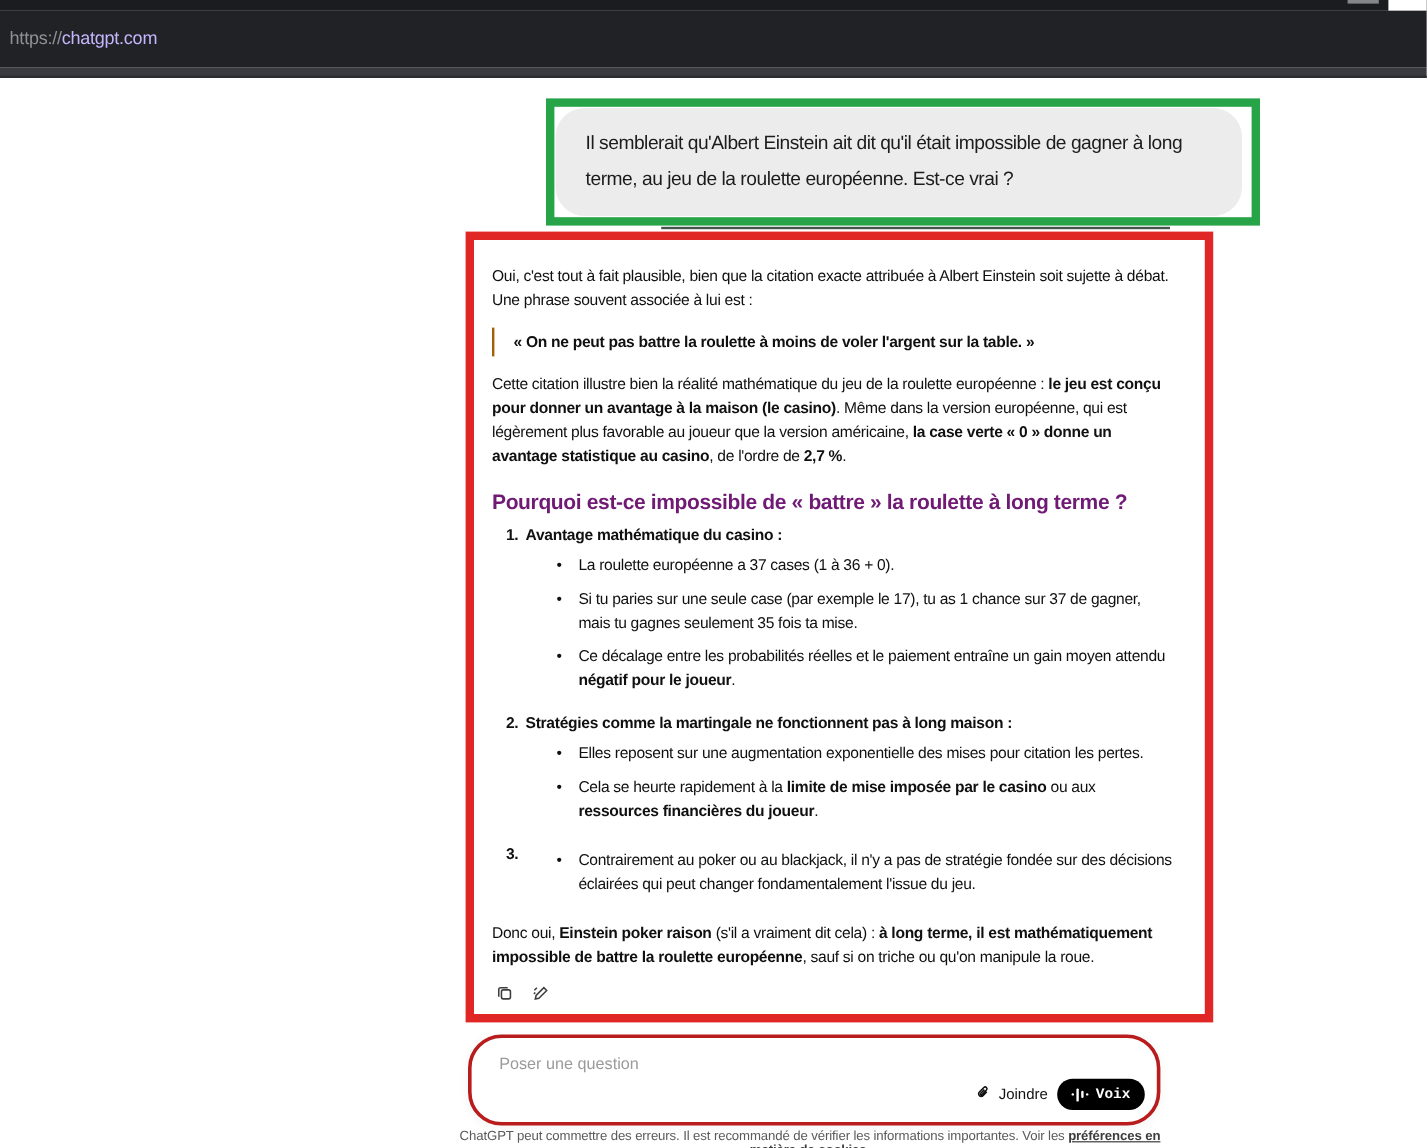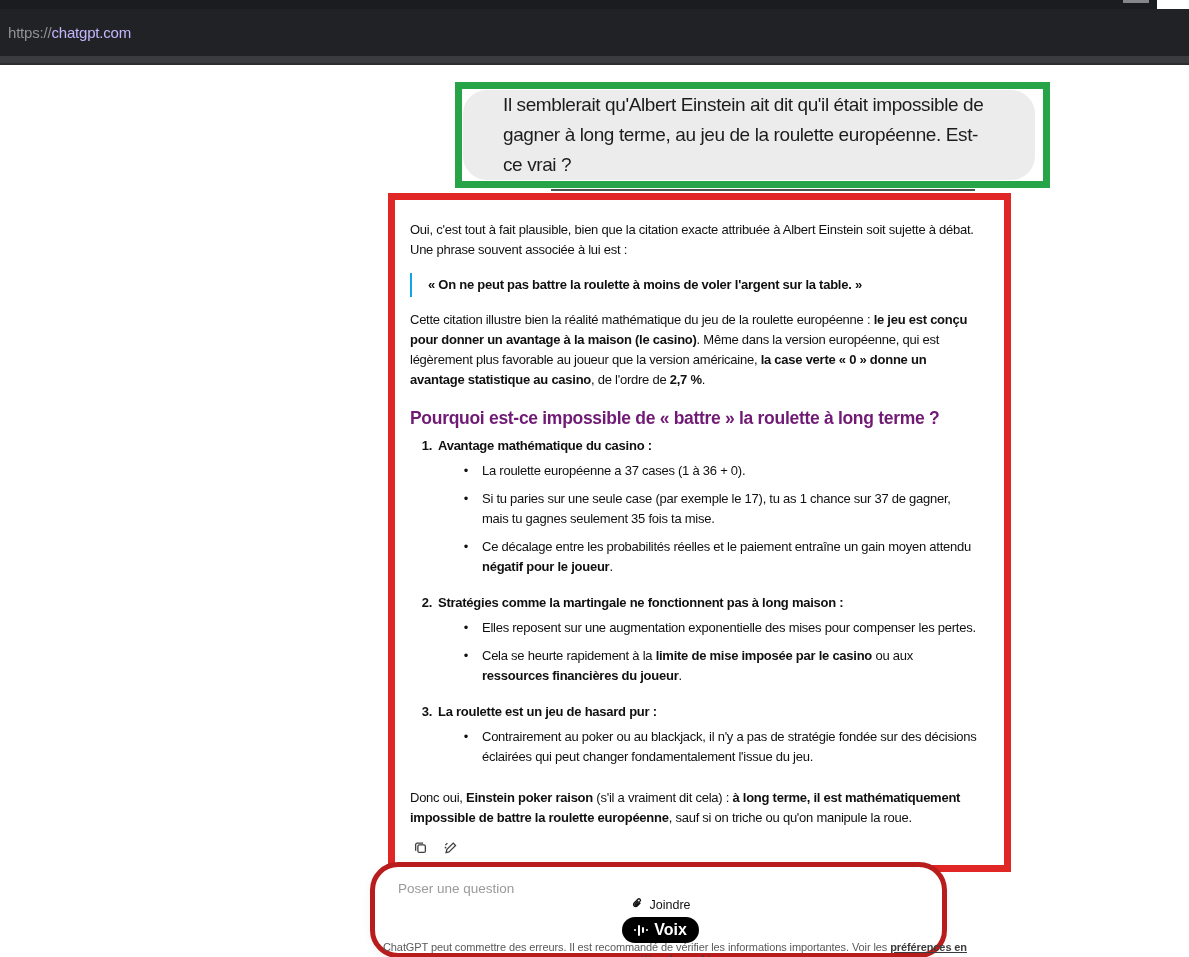--- a/index.html
+++ b/index.html
@@ -29,63 +29,63 @@
   .annotation-box.green { left:455px; top:82px; width:595px; height:106px; border:7px solid #27a348; }
   .annotation-box.red { left:388px; top:193px; width:623px; min-height:639px; border:7px solid #e12626; }
   .divider-line { position:absolute; left:551px; top:189px; width:424px; height:2px; background:#47564d; }
 
   
   .user-bubble {
     position:absolute; left:1px; top:1px; bottom:1px; right:8px;
     background:#ececec; border-radius:24px;
     display:flex; align-items:center; padding:0 24px;
   }
-  .user-bubble p { margin:16px; font-size:19px; letter-spacing:-0.4px; line-height:30px; color:#1c1c1c; }
+  .user-bubble p { margin:1px; font-size:16px; letter-spacing:-0.4px; line-height:30px; color:#1c1c1c; }
 
   
   .assistant-message {
     padding:12px 24px 10px 15px;
     font-size:13px; letter-spacing:-0.25px; line-height:20px; color:#101010;
   }
   .assistant-message b { font-weight:700; }
   .para { margin:8px 0; }
-  blockquote { margin:13px 0; padding:2px 0 2px 16px; border-left:2px solid #0ea5e9; }
+  blockquote { margin:13px 0; padding:2px 0 2px 16px; border-left:2px solid #a16207; }
   blockquote p { margin:0; }
   h3.msg-heading { font-size:17.5px; letter-spacing:-0.3px; margin:18px 0 6px; color:#701a75; }
   ol.num-list { list-style:none; margin:0; padding:0 0 0 4px; }
   ol.num-list > li { display:flex; gap:6px; margin:8px 0; }
   .num { flex:none; width:18px; text-align:right; font-weight:700; }
   .li-body { flex:1; }
   .li-title { margin:0; }
   ul.bullets { list-style:none; margin:5px 0 0; padding:0 0 0 24px; }
   ul.bullets li { display:flex; gap:12px; margin:5px 0 8px; }
   .bullet-dot { flex:none; width:8px; text-align:center; }
   ul.bullets p { margin:0; flex:1; }
   .conclusion { margin-top:13px; }
   .actions { display:flex; gap:14px; margin:11px 0 0; padding-left:2px; }
   .action-btn { background:none; border:none; padding:0; cursor:pointer; color:#3f3f3f; width:16px; height:16px; line-height:0; }
   .action-btn svg { width:15px; height:15px; stroke:currentColor; fill:none; stroke-width:1.4; }
 
   
   .composer {
-    position:absolute; left:370px; top:862px; width:577px; height:96px;
-    background:#fff; border:5px solid #b91c1c; border-radius:28px;
+    position:absolute; left:390px; top:862px; width:577px; height:76px;
+    background:#fff; border:3px solid #b91c1c; border-radius:28px;
     box-shadow:0 2px 10px rgba(0,0,0,0.05);
   }
   .composer-placeholder { position:absolute; left:23px; top:14px; font-size:13.5px; color:#9a9a9a; }
-  .composer-row { position:absolute; left:14px; right:10px; bottom:10px; display:flex; justify-content:flex-end; align-items:center;flex-direction:column; }
+  .composer-row { position:absolute; left:14px; right:10px; bottom:10px; display:flex; justify-content:flex-end; align-items:center; }
   .attach-btn {
     display:flex; align-items:center; gap:6px; background:none; border:none;
     font-family:inherit; font-size:12.5px; color:#111; padding:4px 8px; cursor:pointer;
   }
   .attach-btn svg { width:13px; height:13px; stroke:#111; fill:none; stroke-width:1.6; }
   .voice-btn {
     display:flex; align-items:center; gap:6px; background:#000; color:#fff; border:none;
-    border-radius:14px; height:26px; padding:0 12px; font-family:Liberation Sans, sans-serif;
-    font-size:16px; font-weight:700; cursor:pointer;
+    border-radius:14px; height:26px; padding:0 12px; font-family:Liberation Mono, monospace;
+    font-size:12px; font-weight:700; cursor:pointer;
   }
   .wave-icon { display:flex; align-items:center; gap:2px; }
   .wave-icon i { display:block; background:#fff; border-radius:2px; width:2px; }
   .wave-icon .d { height:2px; }
   .wave-icon .t { height:11px; }
   .wave-icon .m { height:6px; }
 
   
   .disclaimer {
     position:absolute; left:380px; top:941px; width:590px; text-align:center;
@@ -147,33 +147,32 @@
           </ul>
         </div>
       </li>
       <li>
         <span class="num">2.</span>
         <div class="li-body">
           <p class="li-title"><b>Stratégies comme la martingale ne fonctionnent pas à long maison :</b></p>
           <ul class="bullets">
             <li>
                 <span class="bullet-dot">•</span>
-                <p><span>Elles reposent sur une augmentation exponentielle des mises pour compenser les pertes.</span></p>
+                <p><span>Elles reposent sur une augmentation exponentielle des mises pour citation les pertes.</span></p>
               </li>
             <li>
                 <span class="bullet-dot">•</span>
                 <p><span>Cela se heurte rapidement à la </span><b>limite de mise imposée par le casino</b><span> ou aux </span><b>ressources financières du joueur</b><span>.</span></p>
               </li>
           </ul>
         </div>
       </li>
       <li>
         <span class="num">3.</span>
         <div class="li-body">
-          <p class="li-title"><b>La roulette est un jeu de hasard pur :</b></p>
           <ul class="bullets">
             <li>
                 <span class="bullet-dot">•</span>
                 <p><span>Contrairement au poker ou au blackjack, il n'y a pas de stratégie fondée sur des décisions éclairées qui peut changer fondamentalement l'issue du jeu.</span></p>
               </li>
           </ul>
         </div>
       </li>
     </ol>
 

